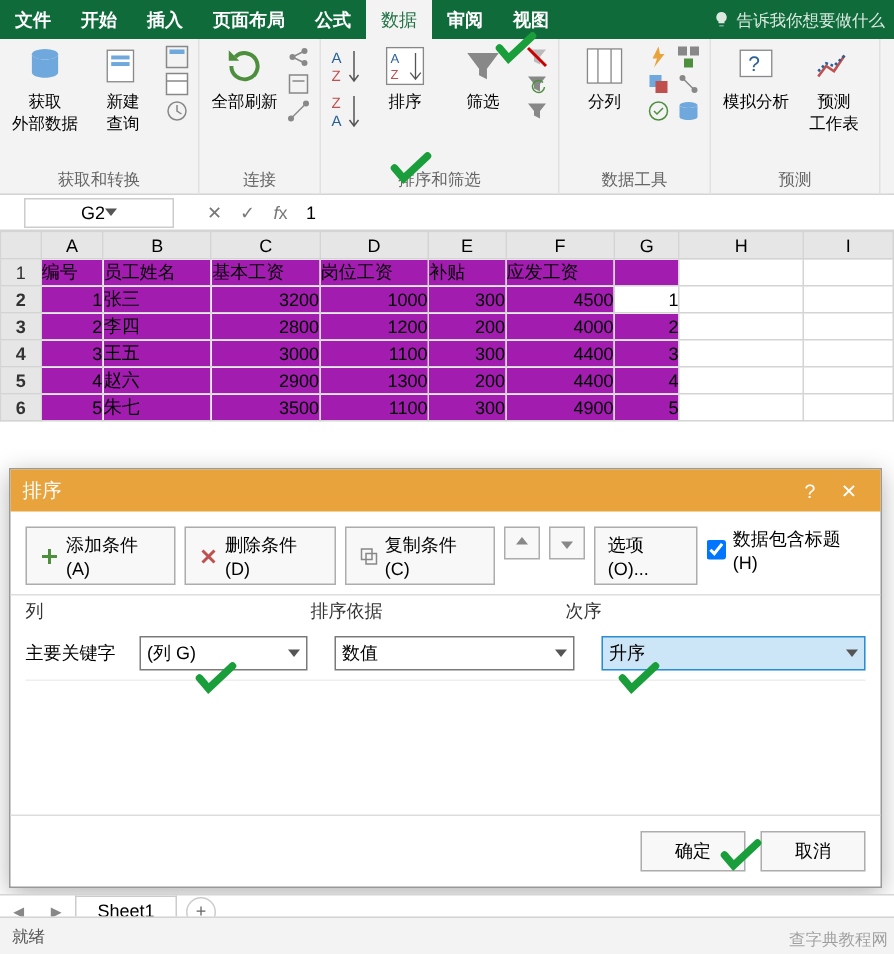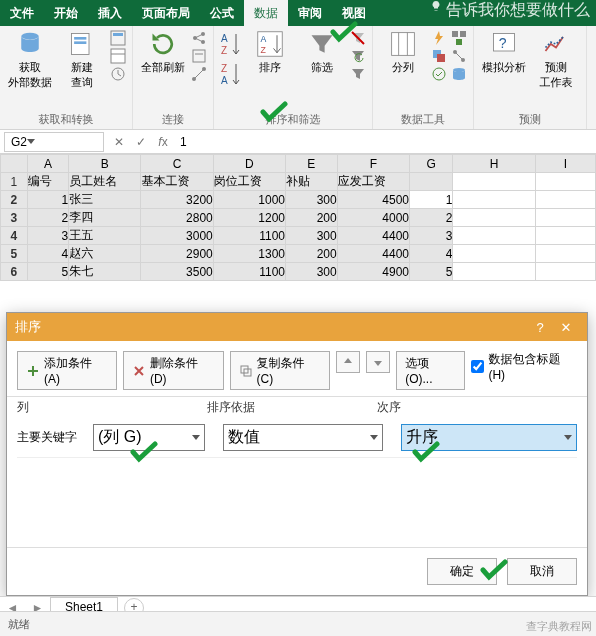--- a/index.html
+++ b/index.html
@@ -2,70 +2,70 @@
 <html><head>
 <meta charset="utf-8">
 <style>
 * { box-sizing: border-box; margin: 0; padding: 0; font-family: "Microsoft YaHei", Arial, sans-serif; }
 body { width: 596px; height: 636px; background: #fff; overflow: hidden; font-size: 12px; position: relative; }
 
 
 .tabbar { display: flex; background: #0f6b3a; height: 26px; align-items: stretch; color: #fff; }
 .tab { padding: 4px 10px; cursor: pointer; font-size: 12px; display: flex; align-items: center; font-weight: bold; }
 .tab.active { background: #f3f3f3; color: #217346; font-weight: 500; }
-.tab-tell { margin-left: auto; display: flex; align-items: flex-start; gap: 4px; padding-right: 6px; opacity: .85; font-size: 16px; }
+.tab-tell { margin-left: auto; display: flex; align-items: center; gap: 4px; padding-right: 6px; opacity: .85; font-size: 11px; }
 .bulb { width: 12px; height: 12px; }
 
 
 .ribbon { background: #f3f3f3; border-bottom: 1px solid #d4d4d4; height: 104px; display: flex; }
 .group { border-right: 1px solid #e1e1e1; padding: 4px 6px 2px; display: flex; flex-direction: column; justify-content: space-between; }
 .group-body { display: flex; gap: 4px; align-items: flex-start; }
 .group-label { text-align: center; font-size: 11px; color: #666; padding-top: 2px; }
 .bigbtn { display: flex; flex-direction: column; align-items: center; width: 48px; font-size: 11px; text-align: center; gap: 2px; }
 .bigbtn .ico { width: 28px; height: 28px; }
 .smallcol { display: flex; flex-direction: column; gap: 2px; font-size: 11px; }
 .smico { width: 16px; height: 16px; display: inline-block; vertical-align: middle; }
 .check-green { position: absolute; width: 28px; height: 24px; }
 
 
 .fbar { display: flex; align-items: center; height: 24px; border-bottom: 1px solid #d4d4d4; background: #fff; }
-.namebox { width: 100px; border: 1px solid #ccc; margin: 2px 4px; padding: 2px 6px; font-size: 12px; display: flex; justify-content: flex-start; align-items: center; }
+.namebox { width: 100px; border: 1px solid #ccc; margin: 2px 16px; padding: 2px 6px; font-size: 12px; display: flex; justify-content: center; align-items: center; }
 .fbar .fbtn { width: 22px; text-align: center; color: #777; }
 .formula-input { flex: 1; border: none; padding: 2px 6px; font-size: 12px; }
 
 
 .grid-wrap { position: relative; }
 table.grid { border-collapse: collapse; font-size: 12px; width: 596px; }
 .grid th, .grid td { border: 1px solid #d4d4d4; padding: 0; height: 18px; }
 .grid thead th { background: #e6e6e6; font-weight: normal; text-align: center; }
 .rowhdr { background: #e6e6e6; width: 26px; text-align: center; color: #333; }
 .corner { background: #e6e6e6; width: 26px; }
 .colA{width:40px}.colB{width:70px}.colC{width:70px}.colD{width:70px}.colE{width:50px}.colF{width:70px}.colG{width:42px}.colH{width:80px}.colI{width:58px}
 .cell { padding: 0 3px; white-space: nowrap; overflow: hidden; }
 .num { text-align: right; }
 .txt { text-align: left; }
-.sel { background: #e5e5e5; }
+.sel { background: #a21caf; }
 .hdr-row td, .hdr-row th { font-weight: normal; }
 
 
 .dialog { position: absolute; left: 6px; top: 312px; width: 582px; background: #fff; border: 1px solid #999; box-shadow: 0 4px 16px rgba(0,0,0,.3); }
 .dlg-title { background: #e8a33d; color: #fff; padding: 5px 8px; display: flex; align-items: center; font-size: 13px; }
 .dlg-title .sp { flex: 1; }
 .dlg-title .winbtn { width: 26px; text-align: center; cursor: pointer; }
 .dlg-toolbar { padding: 10px 10px 6px; display: flex; gap: 6px; align-items: flex-start; }
 .tb-btn { border: 1px solid #adadad; background: #f8f8f8; padding: 3px 8px; font-size: 12px; display: flex; align-items: center; gap: 4px; cursor: pointer; }
 .tb-btn .sm { width: 14px; height: 14px; }
 .chk { margin-left: auto; display: flex; align-items: center; gap: 4px; }
 .cols-head { display: flex; padding: 2px 10px 4px; border-top: 1px solid #ddd; font-size: 12px; color: #333; }
 .cols-head div:nth-child(1){width:190px}
 .cols-head div:nth-child(2){width:170px}
 .cols-head div:nth-child(3){flex:1}
 .row-edit { display: flex; padding: 4px 10px 6px; align-items: center; gap: 6px; }
 .row-edit .lab { width: 70px; font-size: 12px; }
-.dd { border: 1px solid #7a7a7a; background: #fff; padding: 2px 4px; font-size: 16px; display: flex; justify-content: space-between; align-items: center; }
+.dd { border: 1px solid #7a7a7a; background: #fff; padding: 2px 4px; font-size: 12px; display: flex; justify-content: space-between; align-items: center; }
 .dd.sel-active { background: #cde6f7; border-color: #2a8dd4; }
 .arrow-dn { width: 0; height: 0; border-left: 4px solid transparent; border-right: 4px solid transparent; border-top: 5px solid #555; }
 .blank-area { height: 90px; border-top: 1px solid #eee; margin: 0 10px; }
 .dlg-foot { display: flex; justify-content: flex-end; gap: 10px; padding: 10px; border-top: 1px solid #ddd; }
 .fbtn2 { border: 1px solid #adadad; background: #f8f8f8; padding: 4px 22px; font-size: 12px; cursor: pointer; }
 
 
 .sheetbar { position: absolute; left: 0; bottom: 18px; height: 22px; width: 596px; border-top: 1px solid #d4d4d4; display: flex; align-items: center; background: #fff; font-size: 12px; }
 .nav-arrows { width: 50px; display: flex; justify-content: space-around; color: #888; }
 .sheet-tab { border: 1px solid #ccc; border-bottom: 2px solid #217346; padding: 2px 14px; background: #fff; }

